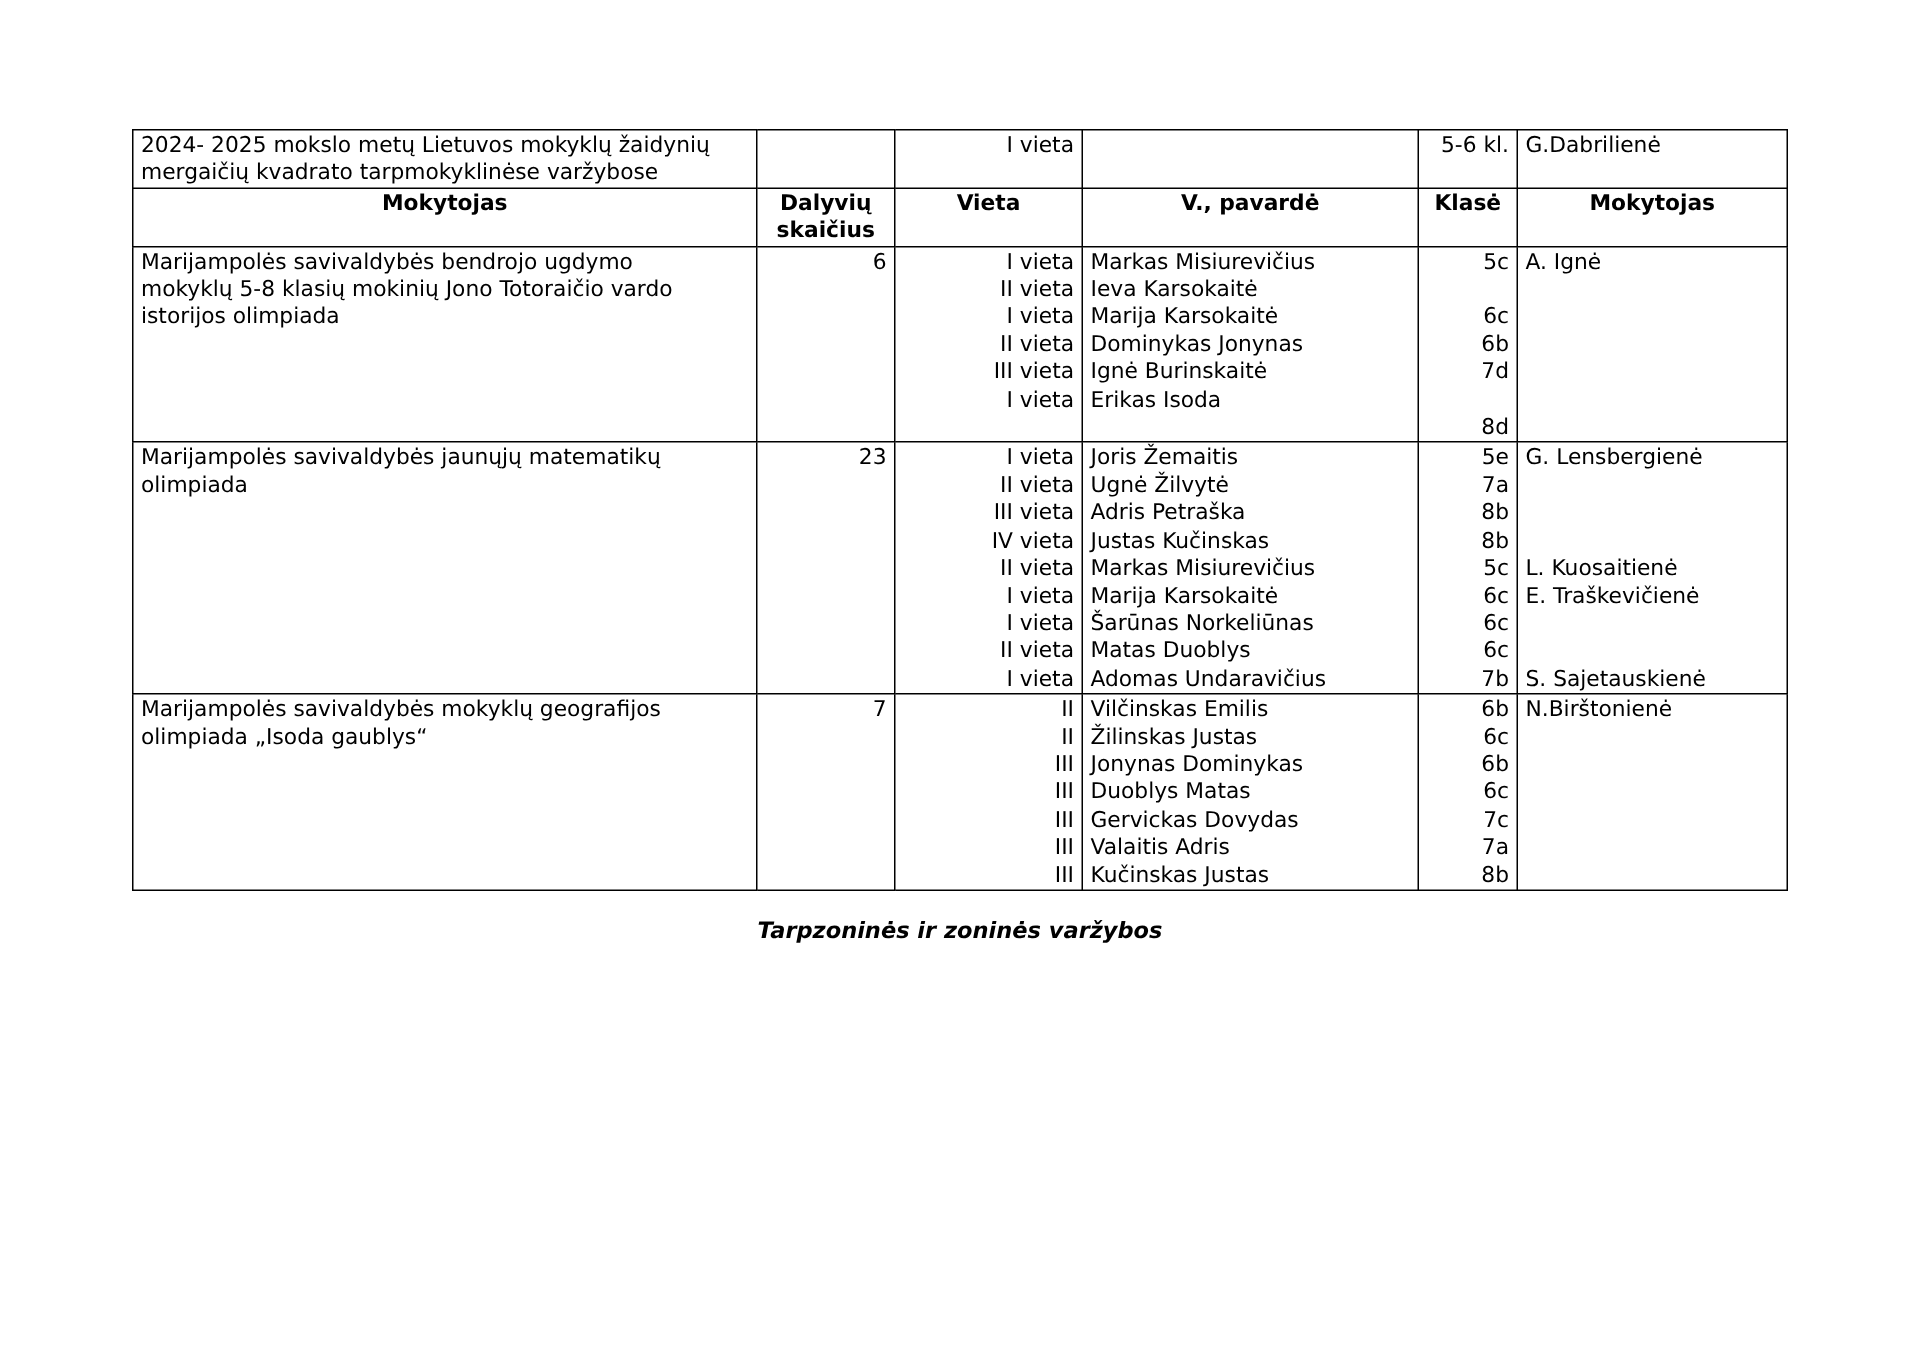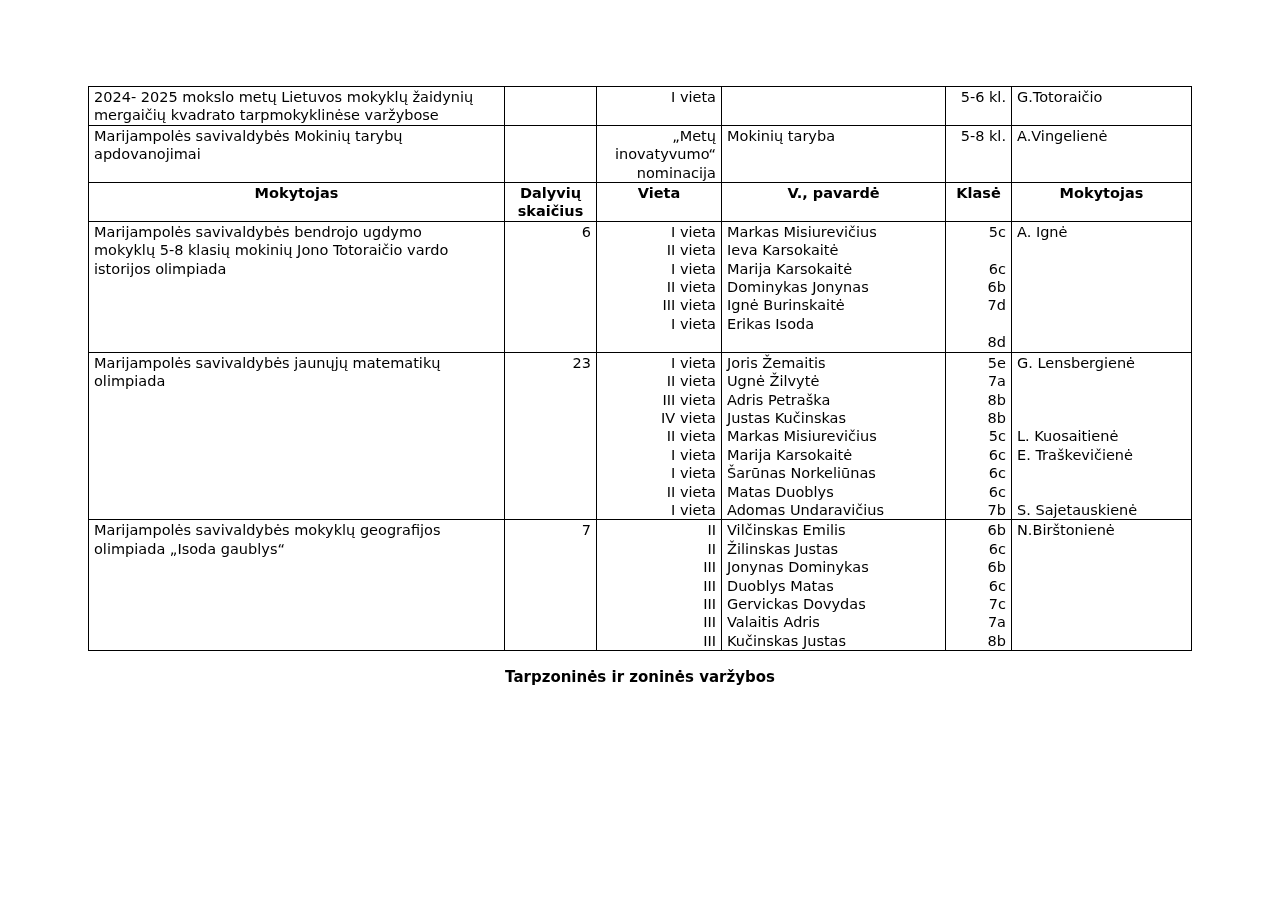--- a/index.html
+++ b/index.html
@@ -33,20 +33,21 @@
   td.l { text-align: left; }
   td.hdr { font-weight: bold; text-align: center; }
   .section-heading {
     width: 1104px;
     text-align: center;
     font-weight: bold;
     font-size: 15px;
     margin-top: 17px;
     margin-bottom: 13px;
     line-height: 18.4px;
+    font-style: italic;
   }
   
   .t1-c1 { width: 416px; } .t1-c2 { width: 92px; } .t1-c3 { width: 125px; }
   .t1-c4 { width: 224px; } .t1-c5 { width: 66px; } .t1-c6 { width: 180px; }
   
   .t2-c1 { width: 372px; } .t2-c2 { width: 90px; } .t2-c3 { width: 83px; }
   .t2-c4 { width: 230px; } .t2-c5 { width: 95px; } .t2-c6 { width: 233px; }
 </style>
 </head>
 <body>
@@ -63,32 +64,21 @@
         <col class="t1-c6">
     </colgroup>
     <tbody>
       <tr>
         <td class="l">2024- 2025 mokslo metų Lietuvos mokyklų žaidynių
 mergaičių kvadrato tarpmokyklinėse varžybose</td>
         <td class="c"></td>
         <td class="c">I vieta</td>
         <td class="l"></td>
         <td class="c">5-6 kl.</td>
-        <td class="l">G.Totoraičio</td>
-      </tr>
-      <tr>
-        <td class="l">Marijampolės savivaldybės Mokinių tarybų
-apdovanojimai</td>
-        <td class="c"></td>
-        <td class="c">„Metų
-inovatyvumo“
-nominacija</td>
-        <td class="l">Mokinių taryba</td>
-        <td class="c">5-8 kl.</td>
-        <td class="l">A.Vingelienė</td>
+        <td class="l">G.Dabrilienė</td>
       </tr>
       <tr>
         <td class="hdr">Mokytojas</td>
         <td class="hdr">Dalyvių
 skaičius</td>
         <td class="hdr">Vieta</td>
         <td class="hdr">V., pavardė</td>
         <td class="hdr">Klasė</td>
         <td class="hdr">Mokytojas</td>
       </tr>

